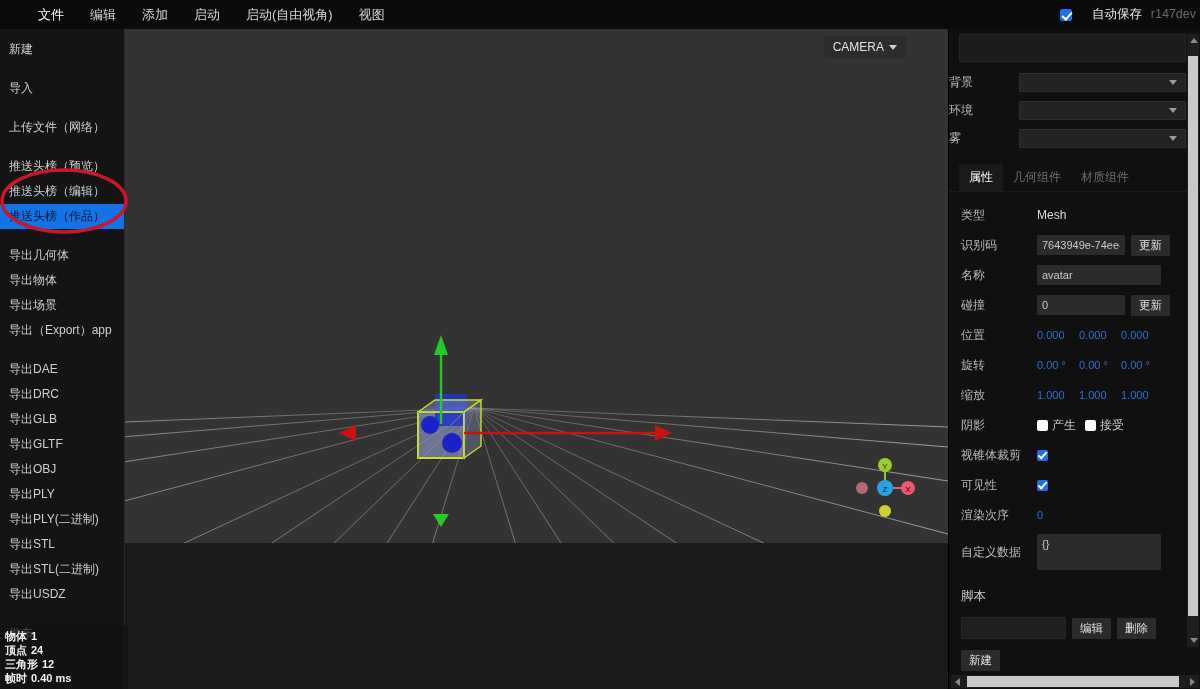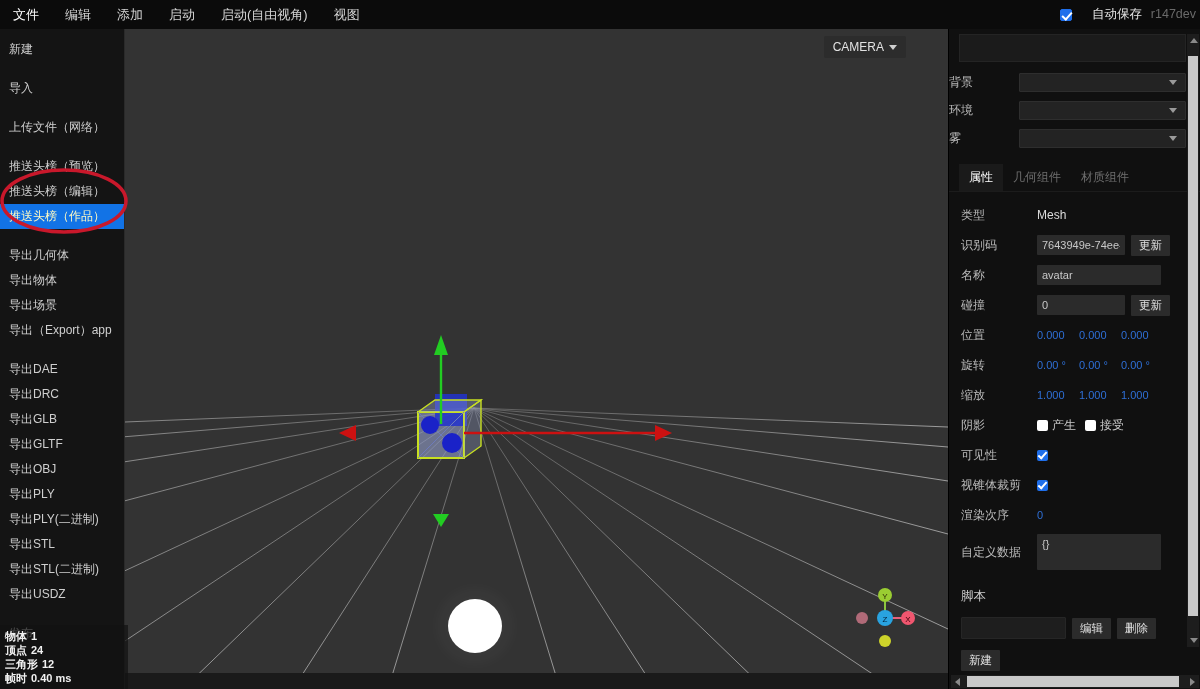--- a/index.html
+++ b/index.html
@@ -10,20 +10,21 @@
     overflow: hidden;
   }
   #app { position: relative; width: 1200px; height: 689px; }
 
   
   #menubar {
     position: absolute; top: 0; left: 0; width: 1200px; height: 29px;
     background: #0b0b0b;
     display: flex; align-items: center;
     z-index: 40;
+    padding-left: 25px;
   }
   .menu-top {
     color: #d4d4d4; font-size: 13px;
     padding: 0 13px; height: 29px; line-height: 29px;
     cursor: pointer; white-space: nowrap;
   }
   .menu-top.active { color: #ffffff; }
 
   #autosave-wrap {
     position: absolute; right: 58px; top: 0; height: 29px;
@@ -50,40 +51,40 @@
     position: absolute; top: 29px; left: 0; width: 125px; height: 660px;
     background: #141414;
     border-right: 1px solid #2a2a2a;
     z-index: 30;
     overflow: hidden;
   }
   .mi {
     color: #cfcfcf; font-size: 12px; height: 25px; line-height: 25px;
     padding-left: 9px; white-space: nowrap; cursor: pointer;
   }
-  .mi.sel { background: #1273e6; color: #fef9c3; }
+  .mi.sel { background: #1273e6; color: #0f172a; }
   .mi.gap-top { margin-top: 8px; }
   .mi.gap-lg { margin-top: 14px; }
 
   
   #stats {
     position: absolute; left: 0; bottom: 0; width: 128px;
     padding: 4px 0 4px 5px; z-index: 35;
     background: rgba(18,18,18,0.72);
   }
   .stat {
     color: #f0f0f0; font-size: 11px; line-height: 14px;
     font-family: "Liberation Sans", sans-serif; white-space: nowrap;
   }
   .stat b { font-weight: bold; }
   .stat .v { font-weight: bold; margin-left: 4px; }
 
   
   #viewport {
-    position: absolute; top: 29px; left: 0; width: 948px; height: 644px;
+    position: absolute; top: 29px; left: 0; width: 948px; height: 514px;
     background: #333333; overflow: hidden; z-index: 10;
   }
   #grid-wrap {
     position: absolute; left: 0; top: 0; width: 948px; height: 660px;
   }
   #camera-btn {
     position: absolute; top: 7px; right: 42px;
     background: #2c2c2c; color: #e2e2e2; font-size: 12px;
     padding: 4px 9px; border-radius: 2px; cursor: pointer;
     display: flex; align-items: center; gap: 5px; z-index: 20;
@@ -437,25 +438,25 @@
         <span class="num">1.000</span>
       </div>
       <div class="prow">
         <span class="plbl">阴影</span>
         <span class="chk-sm off"></span>
         <span class="shadow-opt">产生</span>
         <span class="chk-sm off"></span>
         <span class="shadow-opt">接受</span>
       </div>
       <div class="prow">
+        <span class="plbl">视锥体裁剪</span>
+        <span class="chk-sm"></span>
+      </div>
+      <div class="prow">
         <span class="plbl">可见性</span>
-        <span class="chk-sm"></span>
-      </div>
-      <div class="prow">
-        <span class="plbl">视锥体裁剪</span>
         <span class="chk-sm"></span>
       </div>
       <div class="prow">
         <span class="plbl">渲染次序</span>
         <span class="num">0</span>
       </div>
       <div class="prow" style="min-height:44px">
         <span class="plbl">自定义数据</span>
         <textarea class="ta" style="">{}</textarea>
       </div>

